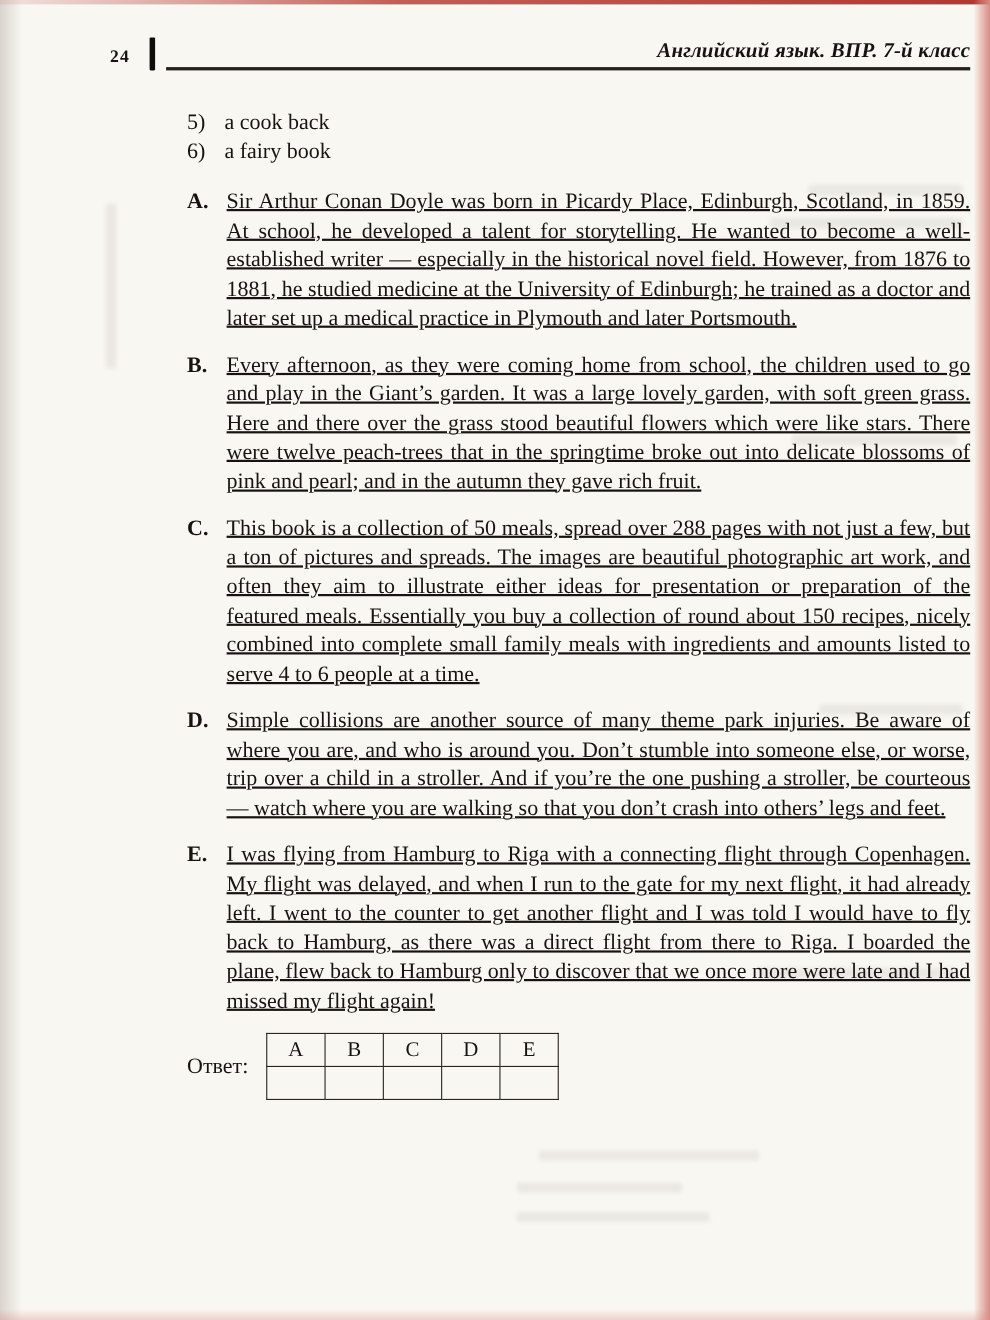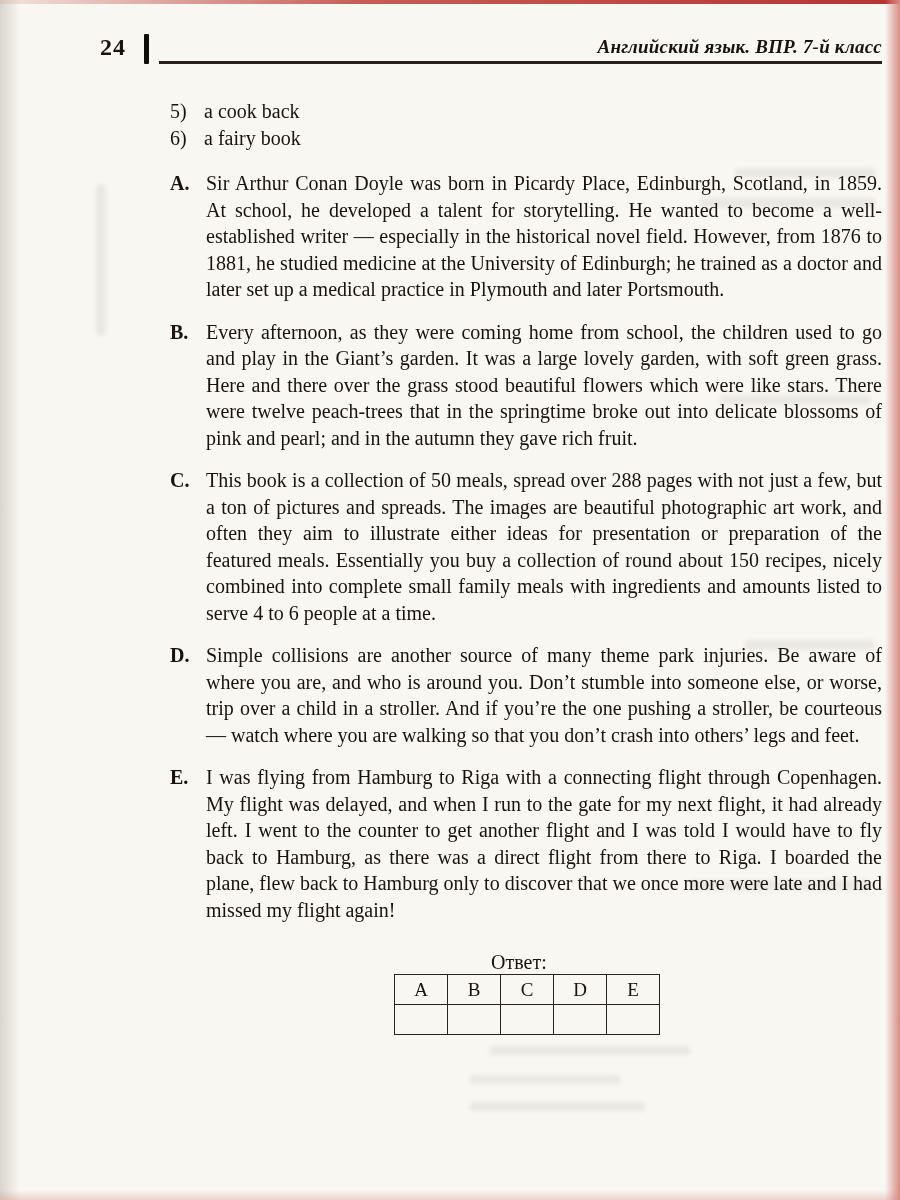--- a/index.html
+++ b/index.html
@@ -46,21 +46,21 @@
     z-index: 0;
   }
 
   
   .page-header {
     position: absolute; top: 34px; left: 100px; right: 18px;
     display: flex; align-items: flex-end;
     z-index: 1;
   }
   .page-num {
-    font-size: 24px; font-weight: bold; letter-spacing: 1px;
+    font-size: 16px; font-weight: bold; letter-spacing: 1px;
     padding-bottom: 3px;
   }
   .head-bar {
     width: 5px; height: 30px; background: #0f0c0a;
     margin-left: 18px; margin-right: 10px;
     border-radius: 1px;
   }
   .head-rule-wrap {
     flex: 1;
     border-bottom: 3px solid #26201b;
@@ -95,34 +95,34 @@
     line-height: 26.5px;
   }
   .para-letter {
     flex: none; width: 36px;
     font-weight: bold;
   }
   .para-text {
     flex: 1;
     margin: 0;
     text-align: justify;
+    text-decoration: underline;
   }
 
   .instruction {
     font-size: 20px;
     line-height: 27px;
     text-align: justify;
     margin: 6px 0 0 0;
   }
 
   .answer-row {
     display: flex;
     align-items: center;
-    margin-top: 28px;
-    flex-direction: column;
+    margin-top: 16px;
   }
   .answer-label {
     font-size: 20px;
     flex: none;
     width: 70px;
   }
   .answer-table {
     border-collapse: collapse;
     margin-left: 2px;
   }

